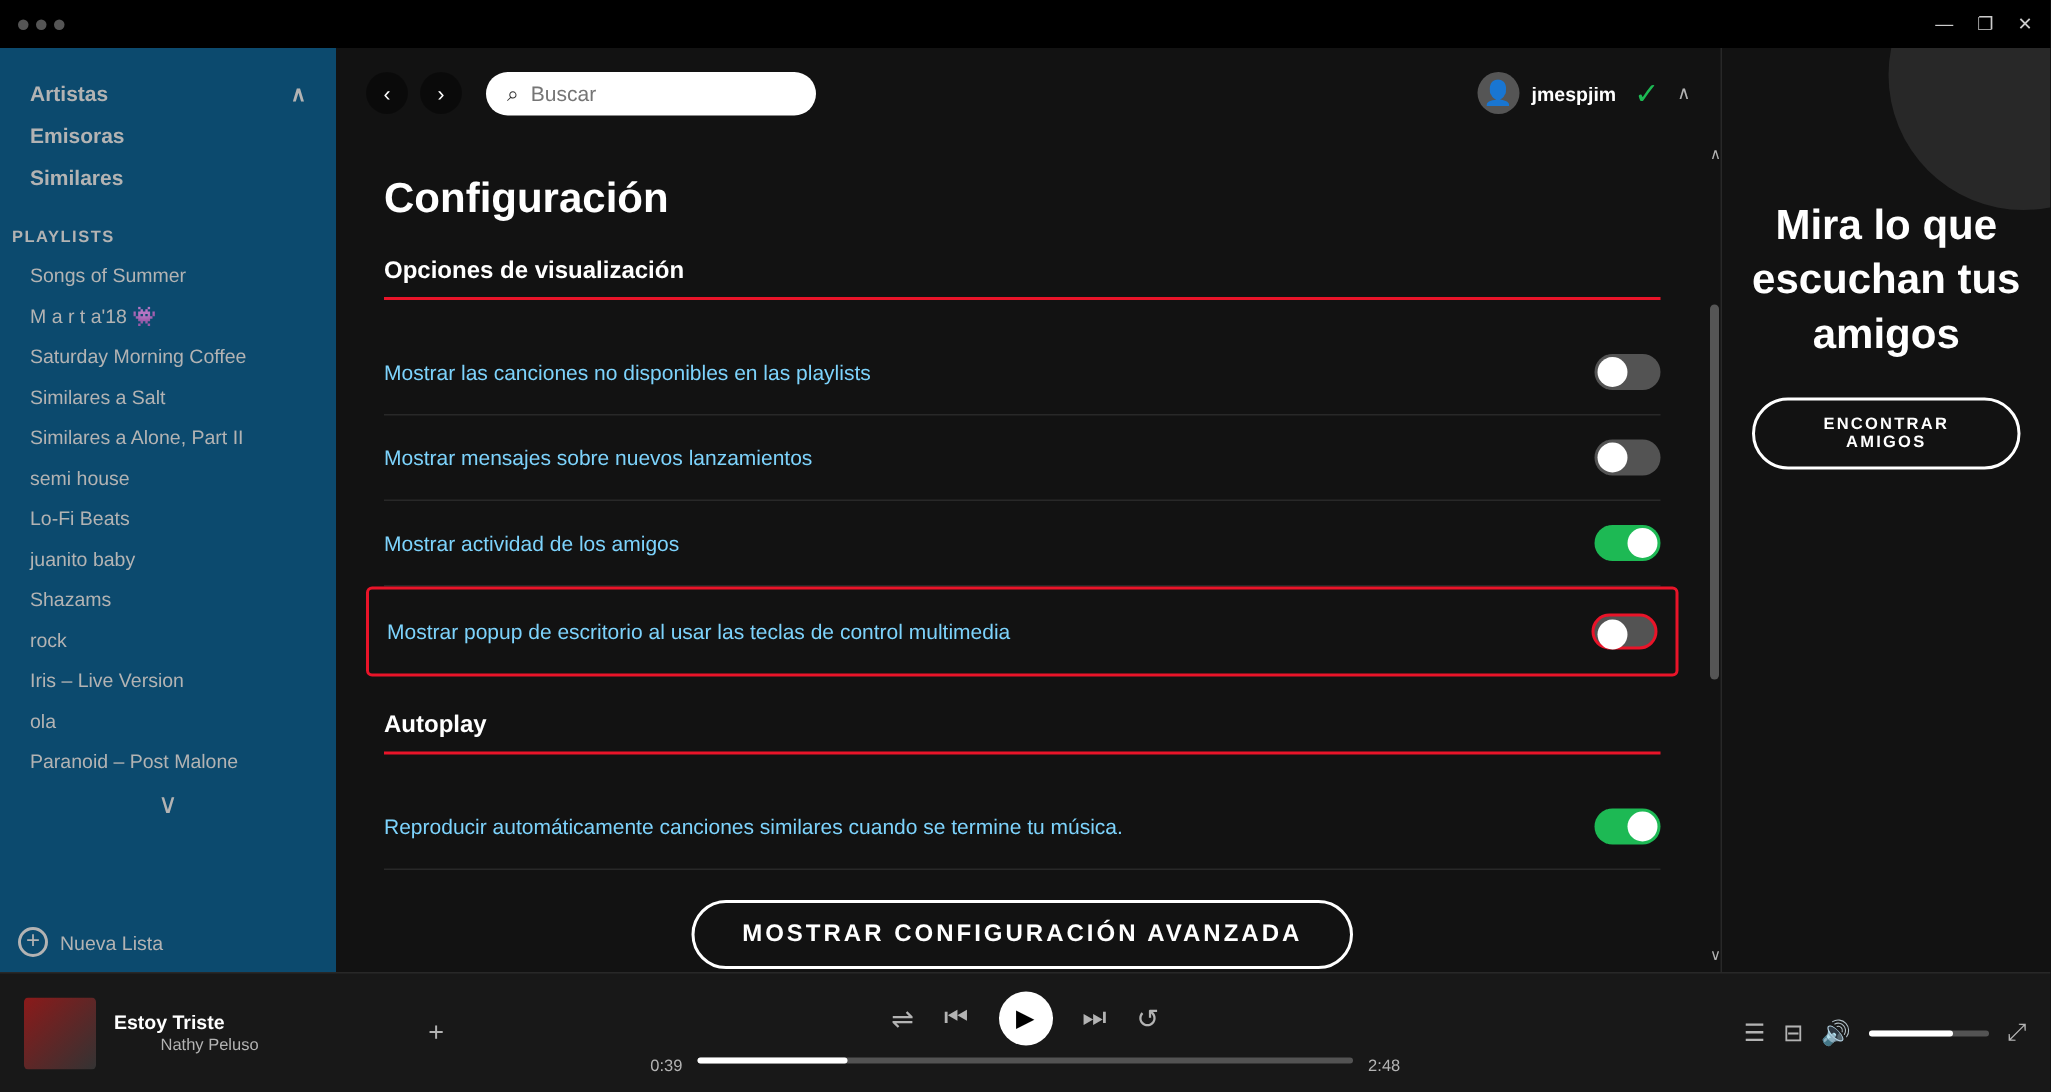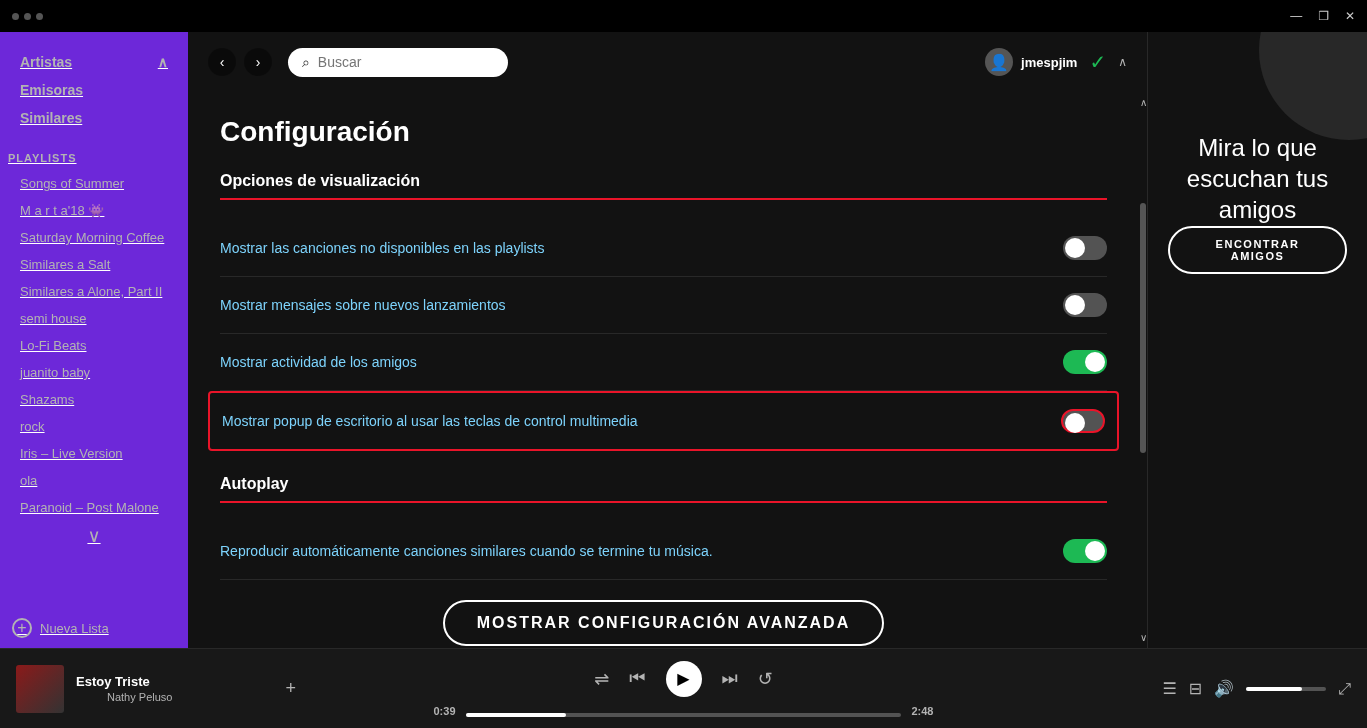--- a/index.html
+++ b/index.html
@@ -31,27 +31,26 @@
 
     
     .main-layout {
       display: flex;
       flex: 1;
       overflow: hidden;
     }
 
     
     .sidebar {
-      width: 188px;
-      background: #6d28d9;
+      width: 224px;
+      background: #0c4a6e;
       display: flex;
       flex-direction: column;
       flex-shrink: 0;
       overflow: hidden;
-      text-decoration: underline;
     }
     .sidebar-nav {
       padding: 16px 12px 8px;
     }
     .sidebar-nav-item {
       padding: 6px 8px;
       color: #b3b3b3;
       font-size: 14px;
       font-weight: 700;
       cursor: pointer;
@@ -287,23 +286,24 @@
     .right-panel-content {
       position: relative;
       z-index: 1;
       display: flex;
       flex-direction: column;
       align-items: center;
       padding: 40px 20px 20px;
       text-align: center;
     }
     .right-panel-title {
-      font-size: 24px;
-      font-weight: 400;
+      font-size: 28px;
+      font-weight: 700;
       line-height: 1.3;
+      margin-bottom: 24px;
     }
     .find-friends-btn {
       border: 2px solid #fff;
       background: transparent;
       color: #fff;
       border-radius: 30px;
       padding: 10px 24px;
       font-size: 11px;
       font-weight: 700;
       letter-spacing: 1.5px;
@@ -371,24 +371,23 @@
     .ctrl-btn.play {
       width: 36px;
       height: 36px;
       border-radius: 50%;
       background: #fff;
       color: #000;
       font-size: 16px;
     }
     .progress-bar-container {
       display: flex;
-      align-items: flex-end;
+      align-items: flex-start;
       gap: 10px;
       width: 500px;
-      font-weight: bold;
     }
     .time-label { font-size: 11px; color: #b3b3b3; }
     .progress-track {
       flex: 1;
       height: 4px;
       background: #535353;
       border-radius: 2px;
       position: relative;
     }
     .progress-fill {

